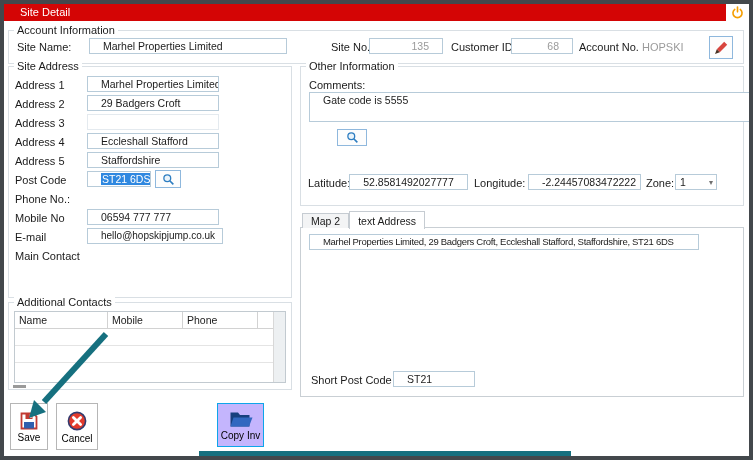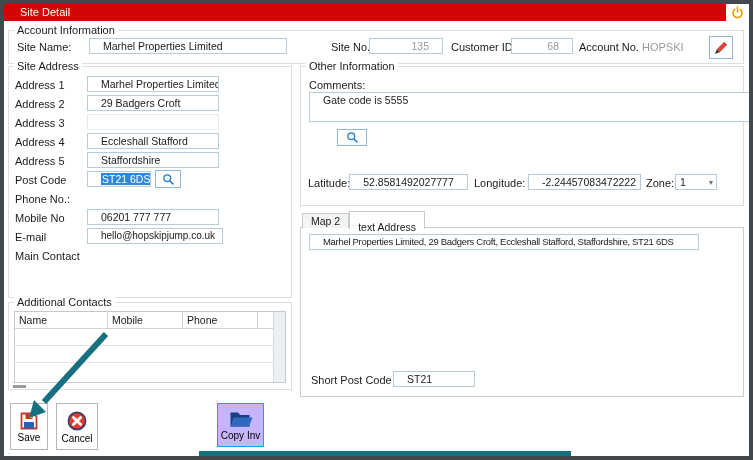--- a/index.html
+++ b/index.html
@@ -14,21 +14,21 @@
   .tb{position:absolute;border:1px solid #b7cbd9;background:#fff;height:16px;line-height:12px;padding:1px 13px;overflow:hidden;white-space:nowrap;font-size:10.5px}
   .tb.gray{color:#9b9b9b;text-align:right}
   .tb.rt{text-align:center}
   .sel{background:#2f88e0;color:#fff;padding:0 1px}
   .iconbtn{position:absolute;border:1px solid #8fb8dd;background:#fdfdfd;display:flex;align-items:center;justify-content:center;cursor:pointer;padding:0}
   .combo{position:absolute;border:1px solid #b7cbd9;background:#fff;height:16px;display:flex;align-items:center;padding-left:4px;font-size:10.5px;cursor:pointer}
   .combo .arrow{margin-left:auto;color:#6f6f6f;font-size:8px;padding-right:3px}
   .combo .arrow::before{content:"▾"}
   .tabstrip{position:absolute;left:2px;top:0;z-index:3;display:flex;align-items:flex-end;height:19px}
   .tab{border:1px solid #c6ccd2;border-bottom:none;background:#f3f4f5;padding:1px 8px 2px;height:15px;line-height:13px;font-size:10.5px;cursor:pointer}
-  .tab.active{background:#fff;height:18px;padding-top:9px;margin-bottom:-1px}
+  .tab.active{background:#fff;height:18px;padding-top:3px;margin-bottom:-1px}
   .tabpanel{position:absolute;border:1px solid #c9cfd4;background:#fff}
   .grid{position:absolute;border:1px solid #c2cad0;background:#fff;overflow:hidden}
   .grid-header{display:flex;height:17px;border-bottom:1px solid #d2d2d2}
   .grid-header .cell{border-right:1px solid #d2d2d2;padding:2px 4px;font-size:10.5px;overflow:hidden}
   .grid-row{height:17px;border-bottom:1px solid #e4e4e4}
   .grid-scroll{position:absolute;right:0;top:0;bottom:0;width:12px;background:#edf0f2;border-left:1px solid #d8d8d8}
   .action-btn{position:absolute;background:#fff;border:1px solid #b6b6b6;display:flex;flex-direction:column;align-items:center;justify-content:center;gap:1px;font-size:10px;font-family:"Liberation Sans",sans-serif;cursor:pointer}
   .action-btn.highlight{background:#c4b5fd;border:1px solid #0ea5e9}
 </style>
 </head>
@@ -87,21 +87,21 @@
     <button class="iconbtn" style="left:146px;top:103px;width:26px;height:18px">
       <svg width="13" height="13" viewBox="0 0 16 16">
         <circle cx="6.5" cy="6.5" r="4.2" fill="#eaf4fb" stroke="#2d7dc1" stroke-width="1.6"></circle>
         <line x1="9.8" y1="9.8" x2="14" y2="14" stroke="#2d7dc1" stroke-width="2"></line>
       </svg>
     </button>
 
     <div class="lbl" style="left:6px;top:126px">Phone No.:</div>
 
     <div class="lbl" style="left:6px;top:145px">Mobile No</div>
-    <div class="tb" style="left:78px;top:142px;width:132px">06201 777 777</div>
+    <div class="tb" style="left:78px;top:142px;width:132px">06594 777 777</div>
 
     <div class="lbl" style="left:6px;top:164px">E-mail</div>
     <div class="tb" style="left:78px;top:161px;width:136px;font-size:10px">hello@hopskipjump.co.uk</div>
 
     <div class="lbl" style="left:6px;top:183px">Main Contact</div>
   </div>
 
   <div class="abs group" style="left:4px;top:298px;width:284px;height:88px">
     <div class="group-label">Additional Contacts</div>
     <div class="grid" style="left:5px;top:8px;width:272px;height:72px">

